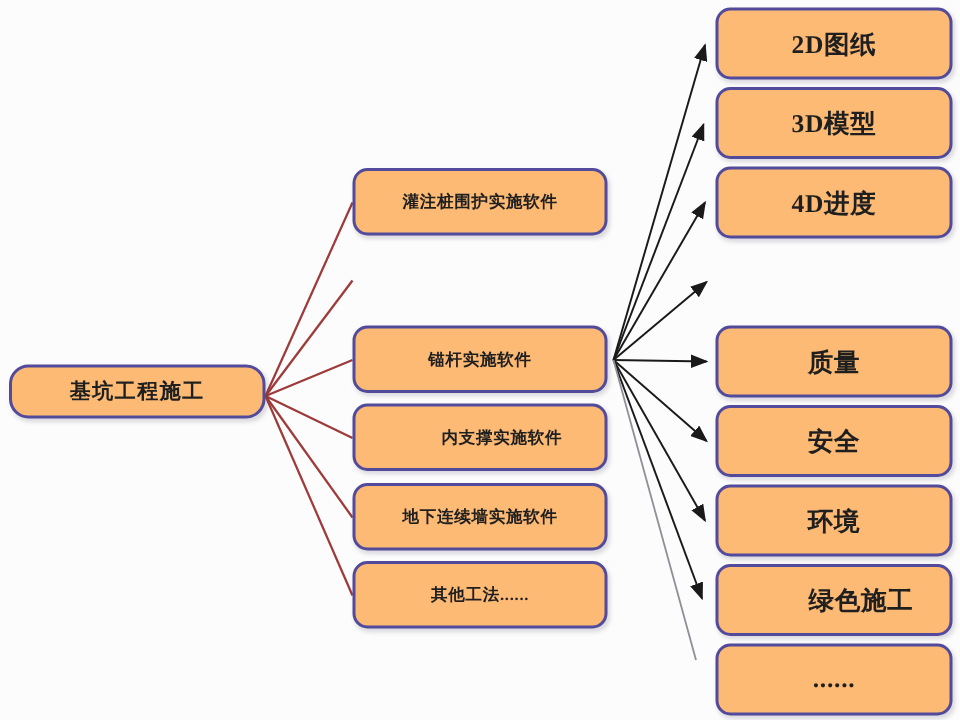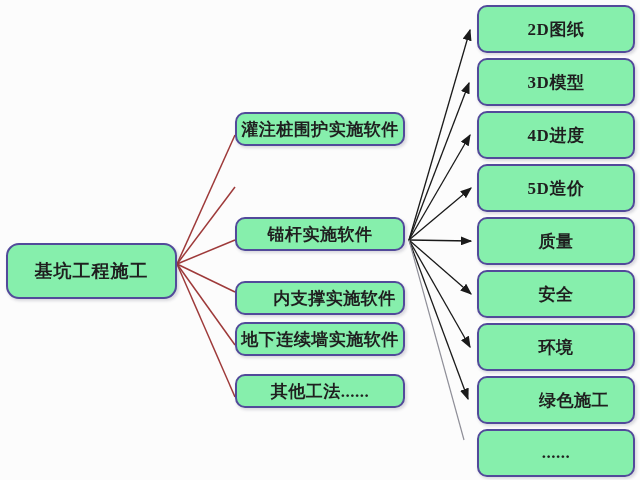--- a/index.html
+++ b/index.html
@@ -18,32 +18,32 @@
     background:var(--bg);
     overflow:hidden;
   }
   .links{position:absolute;left:0;top:0;width:640px;height:480px;}
   .link-left{stroke:var(--left-links);stroke-width:1.5;fill:none;}
   .link-right{stroke:var(--right-links);stroke-width:1.3;fill:none;marker-end:url(#arrow);}
   .link-muted{stroke:var(--muted-link);stroke-width:1.2;fill:none;}
   .arrowhead{fill:var(--right-links);}
   .node{
     position:absolute;box-sizing:border-box;
-    background:#86efac;
+    background:#fdba74;
     border:2px solid var(--node-border);
     border-radius:10px;
     display:flex;align-items:center;justify-content:center;
     font-weight:bold;color:var(--text);
     box-shadow:1.5px 2px 3px rgba(60,60,90,0.18);
     text-align:center;
   }
-  .node-root{left:6px;top:243px;width:171px;height:56px;border-radius:13px;font-size:18px;letter-spacing:1px;}
-  .node-mid{left:235px;width:170px;height:34px;font-size:17px;letter-spacing:0.5px;}
+  .node-root{left:6px;top:243px;width:171px;height:36px;border-radius:13px;font-size:14px;letter-spacing:1px;}
+  .node-mid{left:235px;width:170px;height:45px;font-size:11px;letter-spacing:0.5px;}
   .node-right{left:477px;width:158px;height:48px;font-size:17px;letter-spacing:0.5px;}
-  .m0{top:112px;} .m1{top:164px;} .m2{top:217px;} .m3{top:281px;padding-left:29px;} .m4{top:322px;} .m5{top:374px;}
+  .m0{top:112px;} .m1{top:164px;} .m2{top:217px;} .m3{top:269px;padding-left:29px;} .m4{top:322px;} .m5{top:374px;}
   .r0{top:5px;} .r1{top:58px;} .r2{top:111px;} .r3{top:164px;} .r4{top:217px;}
   .r5{top:270px;text-align:center;} .r6{top:323px;justify-content:center;} .r7{top:376px;padding-left:36px;} .r8{top:429px;}
 </style>
 </head>
 <body>
 
 <div class="canvas">
 
   <svg class="links" viewBox="0 0 640 480" xmlns="http://www.w3.org/2000/svg">
     <defs>
@@ -92,23 +92,20 @@
 
   <div class="node node-right r0">
     <span>2D图纸</span>
   </div>
   <div class="node node-right r1">
     <span>3D模型</span>
   </div>
   <div class="node node-right r2">
     <span>4D进度</span>
   </div>
-  <div class="node node-right r3">
-    <span>5D造价</span>
-  </div>
   <div class="node node-right r4">
     <span>质量</span>
   </div>
   <div class="node node-right r5">
     <span>安全</span>
   </div>
   <div class="node node-right r6">
     <span>环境</span>
   </div>
   <div class="node node-right r7">

